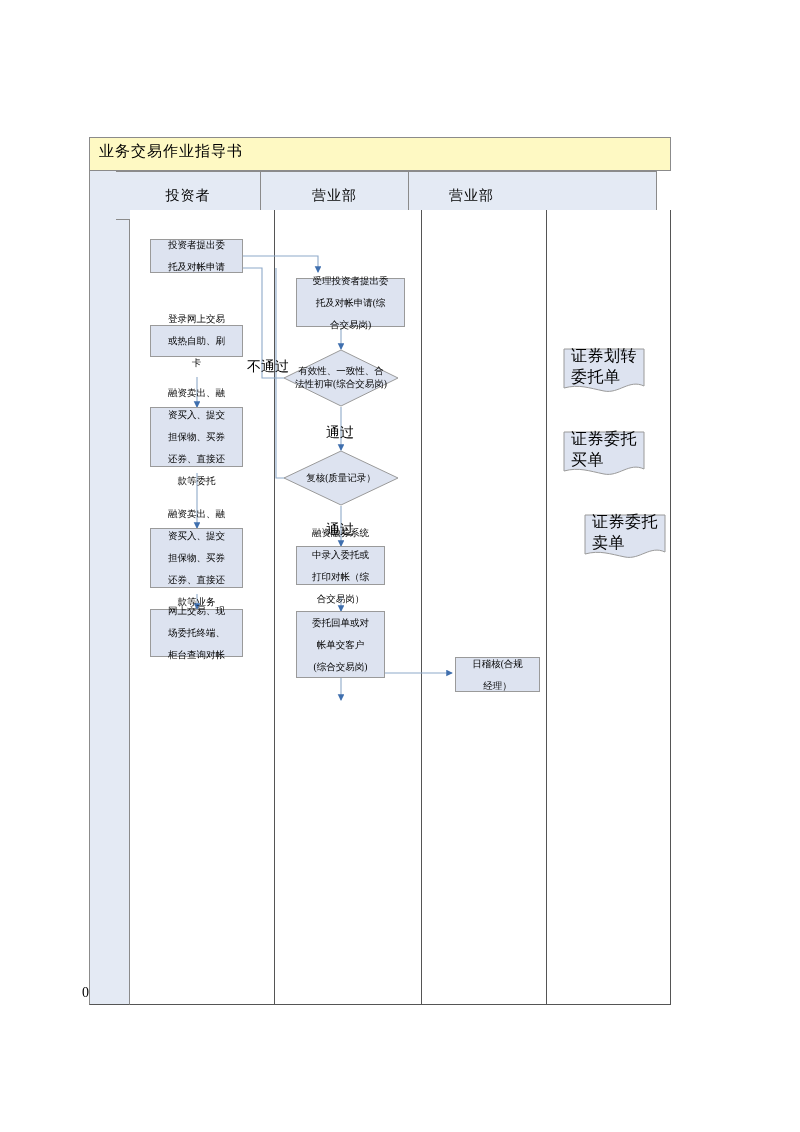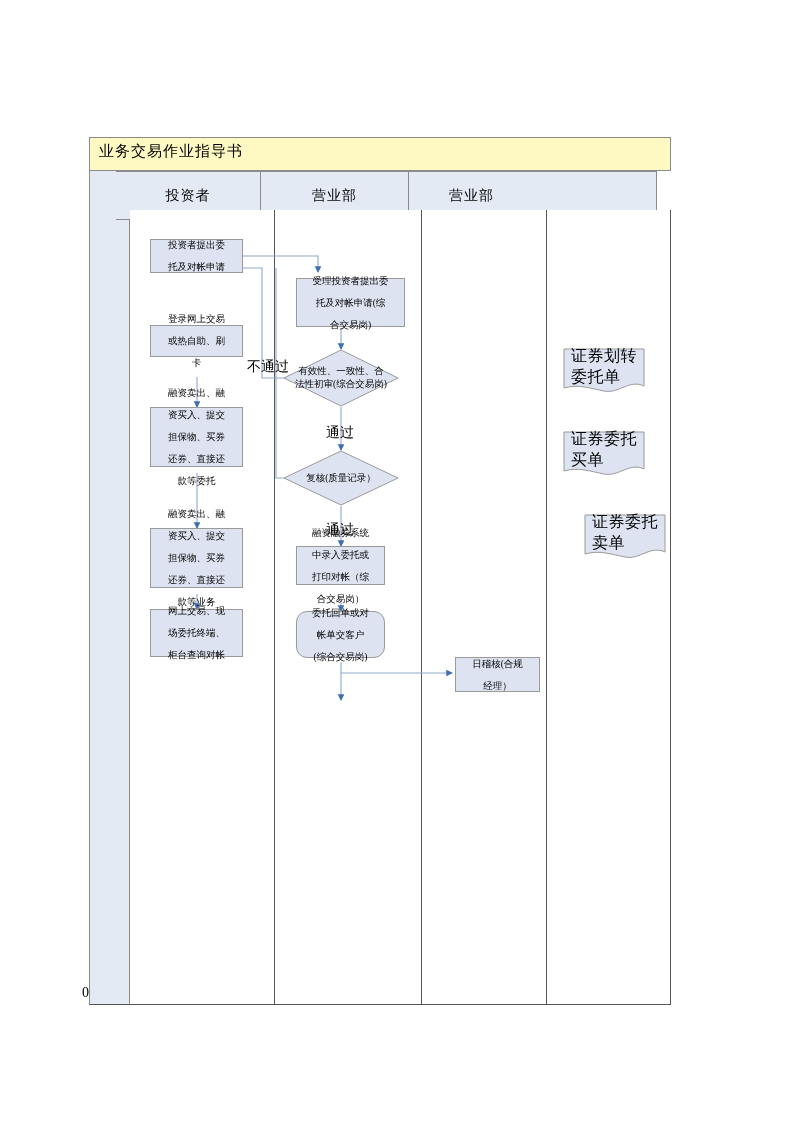--- a/index.html
+++ b/index.html
@@ -261,21 +261,21 @@
 
   <div class="diamond-wrap" style="left:283px; top:450px; width:116px; height:56px;">
     <svg width="116" height="56" viewBox="0 0 116 56">
       <polygon points="58,1 115,28 58,55 1,28" fill="#dde3f0" stroke="#9a9a9a" stroke-width="1"></polygon>
     </svg>
     <div class="dtext">复核(质量记录）</div>
   </div>
 
   <div class="node" style="left:296px; top:546px; width:89px; height:39px;">融资融券系统中录入委托或打印对帐（综合交易岗）</div>
 
-  <div class="node" style="left:296px; top:611px; width:89px; height:47px;border-radius:11px;">委托回单或对帐单交客户(综合交易岗)</div>
+  <div class="node" style="left:296px; top:611px; width:89px; height:67px;">委托回单或对帐单交客户(综合交易岗)</div>
 
 
   <div class="node" style="left:455px; top:657px; width:85px; height:35px; font-size:9.5px;">日稽核(合规经理）</div>
 
   <div class="docshape" style="left:563px; top:348px; width:82px; height:48px;">
     <svg width="82" height="48" viewBox="0 0 82 48">
       <path d="M1,1 L81,1 L81,38 C66,31 56,46 41,43 C26,40 16,36 1,40 Z" fill="#dde3f0" stroke="#9a9a9a" stroke-width="1"></path>
     </svg>
     <div class="dtext">证券划转委托单</div>
   </div>

